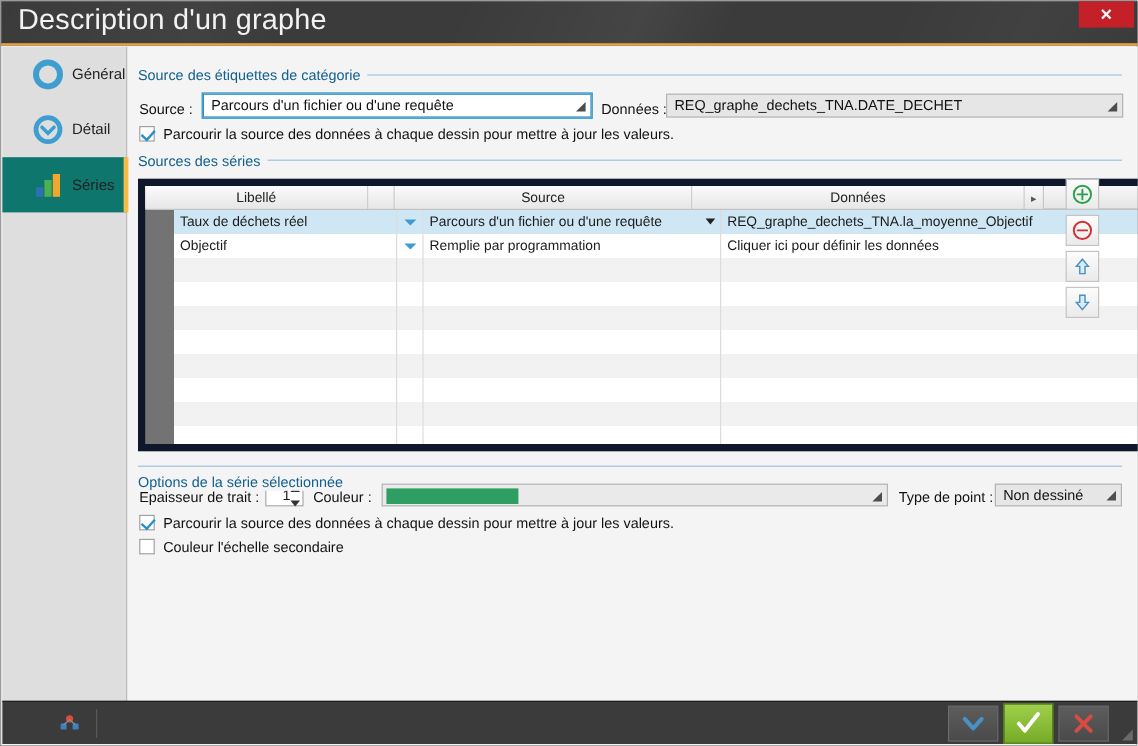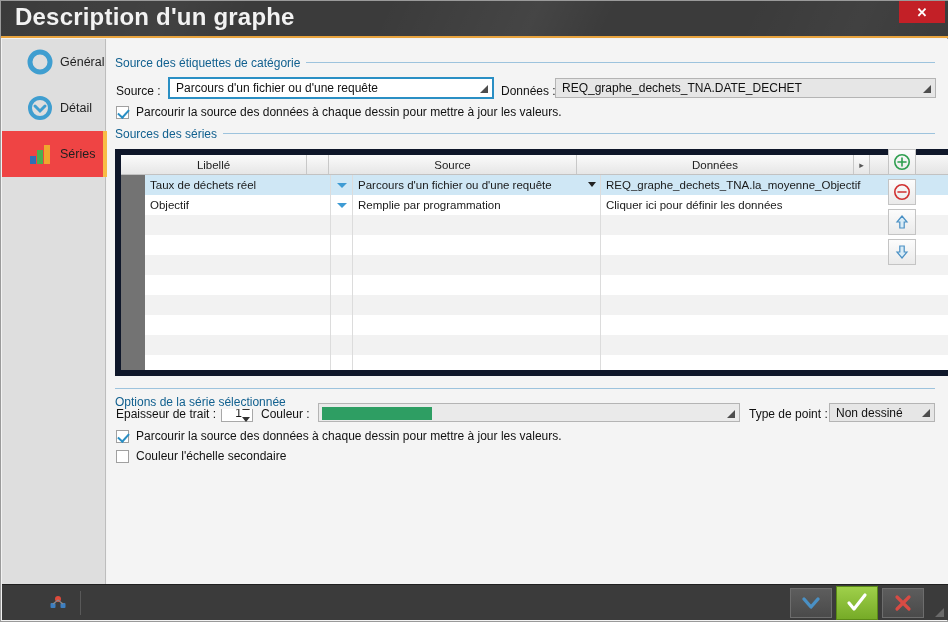--- a/index.html
+++ b/index.html
@@ -30,21 +30,21 @@
                               rgba(255,255,255,0.00) 40%, rgba(255,255,255,0.05) 56%, rgba(255,255,255,0.00) 64%,
                               rgba(255,255,255,0.00) 78%, rgba(255,255,255,0.03) 90%, rgba(255,255,255,0.00) 100%);
     border-bottom: 2px solid #e8a33d;
     overflow: hidden;
   }
   .titlebar .title {
     position: absolute;
     left: 14px; top: 2px;
     font-size: 24px;
     color: #f2f2f2;
-    font-weight: 700;
+    font-weight: 400;
     letter-spacing: .2px;
     white-space: nowrap;
   }
   .close-btn {
     position: absolute;
     right: 4px; top: 0px;
     width: 46px; height: 22px;
     background: #c32027;
     color: #ffffff;
     display: flex; align-items: center; justify-content: center;
@@ -69,21 +69,21 @@
     font-size: 12.5px;
     color: #1f1f1f;
   }
   .side-item .ico {
     width: 28px; height: 28px;
     margin-right: 6px;
     flex: 0 0 28px;
     display: flex; align-items: center; justify-content: center;
   }
   .side-item.active {
-    background: #ef4444;
+    background: #0f766e;
   }
   .side-item.active::after {
     content: "";
     position: absolute;
     right: -10px; top: 0;
     width: 12px; height: 46px;
     background: #f8bc46;
     border-radius: 0 40% 40% 0 / 0 50% 50% 0;
   }
 
@@ -140,21 +140,21 @@
     position: absolute;
     right: 4px; bottom: 4px;
     width: 0; height: 0;
     border-left: 8px solid transparent;
     border-bottom: 8px solid #4d4d4d;
   }
 
   
   .cbrow {
     position: absolute;
-    display: flex; align-items: flex-end;
+    display: flex; align-items: flex-start;
     font-size: 12px; color: #111;
     white-space: nowrap;
     cursor: pointer;
   }
   .cbox {
     width: 13px; height: 13px;
     background: #ffffff;
     border: 1px solid #a0a0a0;
     margin-right: 7px;
     position: relative;

